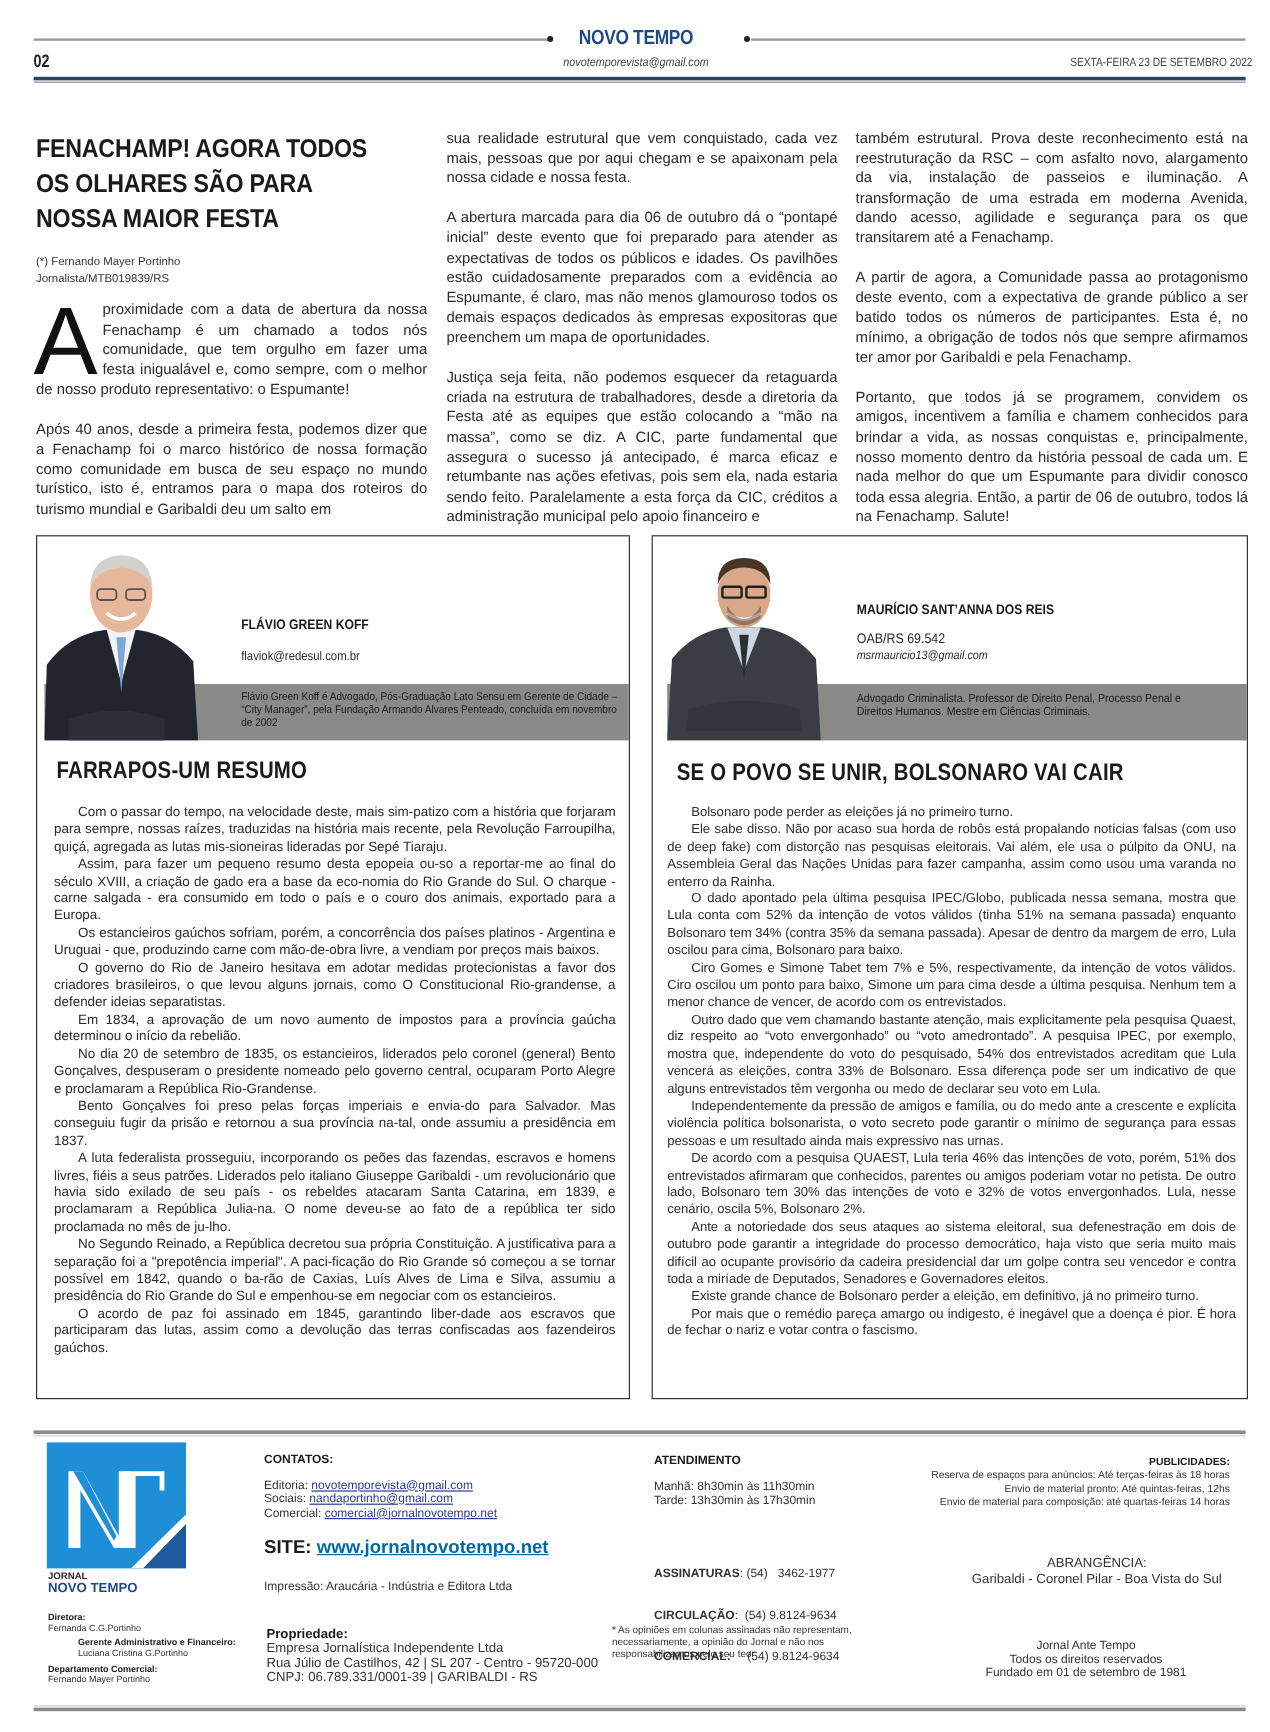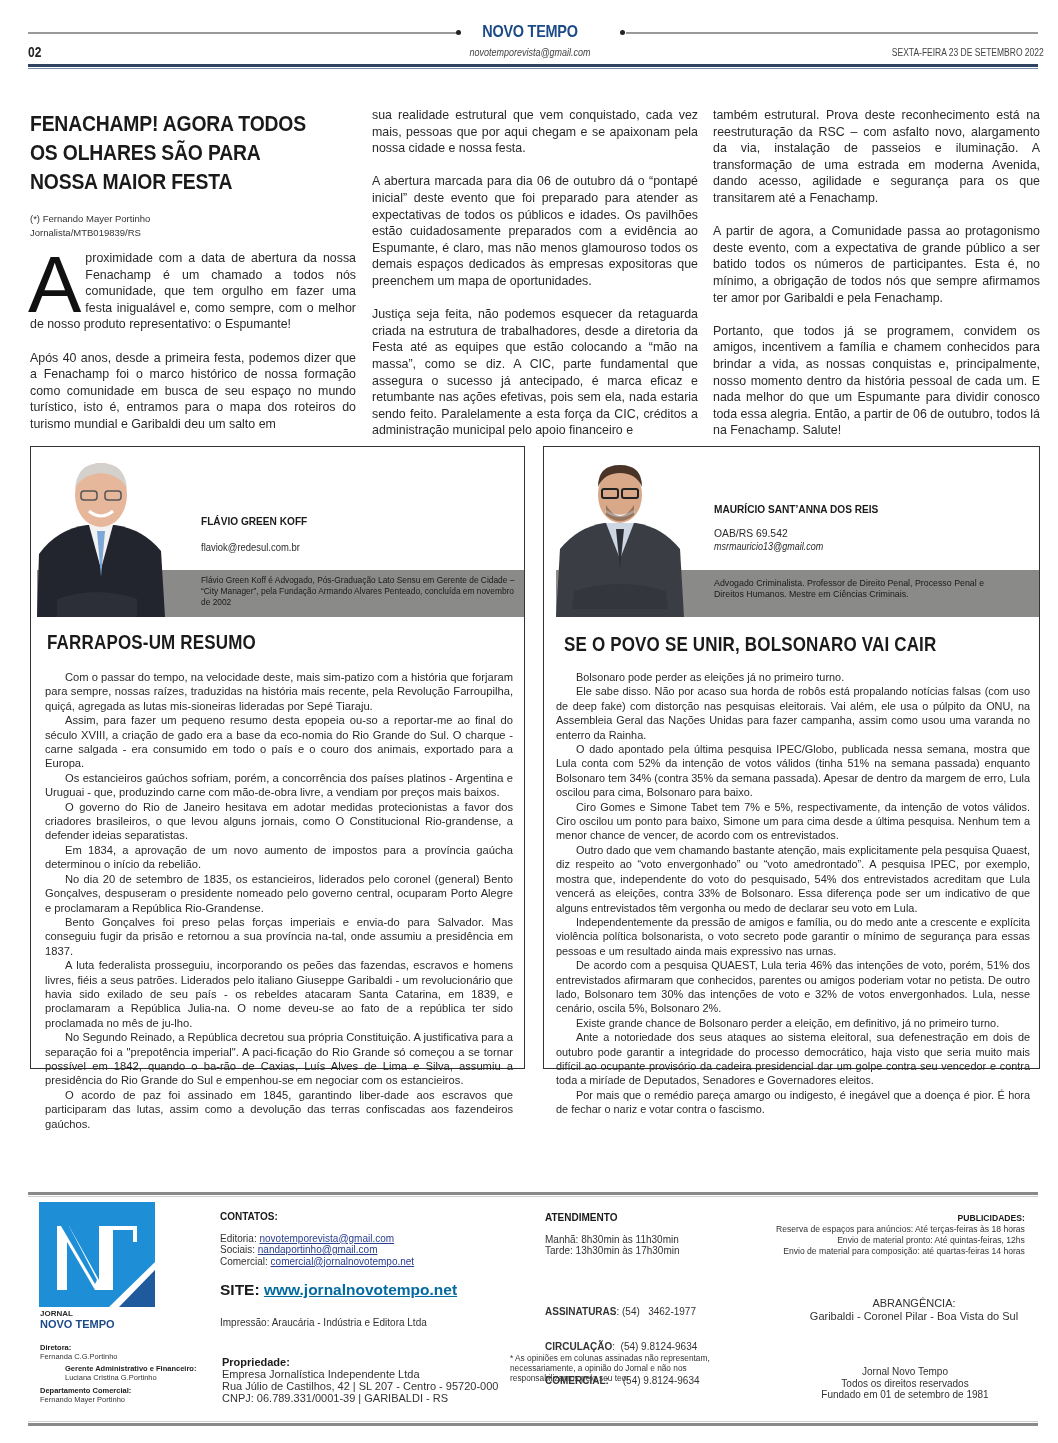--- a/index.html
+++ b/index.html
@@ -19,21 +19,21 @@
   .main-title { position: absolute; left: 30px; top: 110px; width: 320px; font-size: 21.5px; font-weight: bold; line-height: 29px; color: #1a1a1a; letter-spacing: -0.2px; transform: scaleX(0.9); transform-origin: left; }
   .byline { position: absolute; left: 30px; top: 212px; font-size: 9.5px; line-height: 14px; color: #333; }
   .col { position: absolute; top: 107px; font-size: 12.4px; line-height: 16.6px; text-align: justify; color: #2a2a2a; }
   .col p { margin-bottom: 16.6px; }
   .col1 { left: 30px; width: 326px; top: 250px; }
   .dropcap { float: left; font-size: 80px; line-height: 62px; font-weight: normal; margin: 4px 4px 0 -2px; color: #111; font-family: "Liberation Sans", sans-serif; }
   .col2 { left: 372px; width: 326px; }
   .col3 { left: 713px; width: 327px; }
 
   
-  .box { position: absolute; top: 446px; height: 623px; border: 1.5px solid #333; }
+  .box { position: absolute; top: 446px; height: 720px; border: 1.5px solid #333; }
   .box-left { left: 30px; width: 495px; }
   .box-right { left: 543px; width: 497px; }
   .bio-band { position: absolute; top: 123px; height: 47px; background: #8a8a88; }
   .box-left .bio-band { left: 6px; right: 0; }
   .box-right .bio-band { left: 12px; right: 0; }
   .photo { position: absolute; top: 12px; width: 128px; height: 158px; }
   .box-left .photo { left: 6px; }
   .box-right .photo { left: 12px; }
   .author-name { position: absolute; font-size: 11.5px; font-weight: bold; color: #1a1a1a; transform: scaleX(0.88); transform-origin: left; }
   .author-meta { position: absolute; font-size: 10.5px; color: #2a2a2a; transform: scaleX(0.9); transform-origin: left; }
@@ -147,22 +147,22 @@
   <div class="author-bio" style="left:170px;top:130px;width:320px;font-size:9.8px;">Advogado Criminalista. Professor de Direito Penal, Processo Penal e Direitos Humanos. Mestre em Ciências Criminais.</div>
   <h2 class="col-title" style="left:20px;top:186px;">SE O POVO SE UNIR, BOLSONARO VAI CAIR</h2>
   <div class="col-body" style="left:12px;top:223px;width:474px;font-size:10.9px;">
     <p>Bolsonaro pode perder as eleições já no primeiro turno.</p>
     <p>Ele sabe disso. Não por acaso sua horda de robôs está propalando notícias falsas (com uso de deep fake) com distorção nas pesquisas eleitorais. Vai além, ele usa o púlpito da ONU, na Assembleia Geral das Nações Unidas para fazer campanha, assim como usou uma varanda no enterro da Rainha.</p>
     <p>O dado apontado pela última pesquisa IPEC/Globo, publicada nessa semana, mostra que Lula conta com 52% da intenção de votos válidos (tinha 51% na semana passada) enquanto Bolsonaro tem 34% (contra 35% da semana passada). Apesar de dentro da margem de erro, Lula oscilou para cima, Bolsonaro para baixo.</p>
     <p>Ciro Gomes e Simone Tabet tem 7% e 5%, respectivamente, da intenção de votos válidos. Ciro oscilou um ponto para baixo, Simone um para cima desde a última pesquisa. Nenhum tem a menor chance de vencer, de acordo com os entrevistados.</p>
     <p>Outro dado que vem chamando bastante atenção, mais explicitamente pela pesquisa Quaest, diz respeito ao “voto envergonhado” ou “voto amedrontado”. A pesquisa IPEC, por exemplo, mostra que, independente do voto do pesquisado, 54% dos entrevistados acreditam que Lula vencerá as eleições, contra 33% de Bolsonaro. Essa diferença pode ser um indicativo de que alguns entrevistados têm vergonha ou medo de declarar seu voto em Lula.</p>
     <p>Independentemente da pressão de amigos e família, ou do medo ante a crescente e explícita violência política bolsonarista, o voto secreto pode garantir o mínimo de segurança para essas pessoas e um resultado ainda mais expressivo nas urnas.</p>
     <p>De acordo com a pesquisa QUAEST, Lula teria 46% das intenções de voto, porém, 51% dos entrevistados afirmaram que conhecidos, parentes ou amigos poderiam votar no petista. De outro lado, Bolsonaro tem 30% das intenções de voto e 32% de votos envergonhados. Lula, nesse cenário, oscila 5%, Bolsonaro 2%.</p>
+    <p>Ante a notoriedade dos seus ataques ao sistema eleitoral, sua defenestração em dois de outubro pode garantir a integridade do processo democrático, haja visto que seria muito mais difícil ao ocupante provisório da cadeira presidencial dar um golpe contra seu vencedor e contra toda a miríade de Deputados, Senadores e Governadores eleitos.</p>
     <p>Existe grande chance de Bolsonaro perder a eleição, em definitivo, já no primeiro turno.</p>
-    <p>Ante a notoriedade dos seus ataques ao sistema eleitoral, sua defenestração em dois de outubro pode garantir a integridade do processo democrático, haja visto que seria muito mais difícil ao ocupante provisório da cadeira presidencial dar um golpe contra seu vencedor e contra toda a miríade de Deputados, Senadores e Governadores eleitos.</p>
     <p>Por mais que o remédio pareça amargo ou indigesto, é inegável que a doença é pior. É hora de fechar o nariz e votar contra o fascismo.</p>
   </div>
 </section>
 
 <footer>
   <div class="ftr-rule1"></div>
   <div class="ftr-rule2"></div>
 
   <div class="logo-box">
     <svg width="116" height="105" viewBox="0 0 116 105">
@@ -220,20 +220,20 @@
     <div class="f-head">PUBLICIDADES:</div>
     <div>Reserva de espaços para anúncios: Até terças-feiras às 18 horas</div>
     <div>Envio de material pronto: Até quintas-feiras, 12hs</div>
     <div>Envio de material para composição: até quartas-feiras 14 horas</div>
   </div>
   <div class="f-txt" style="left:770px;top:1297px;width:288px;text-align:center;font-size:11px;line-height:13px;">
     <div>ABRANGÊNCIA:</div>
     <div>Garibaldi - Coronel Pilar - Boa Vista do Sul</div>
   </div>
   <div class="f-txt" style="left:780px;top:1366px;width:250px;text-align:center;font-size:10px;line-height:11.5px;">
-    <div>Jornal Novo Tempo</div>
+    <div>Jornal Ante Tempo</div>
     <div>Todos os direitos reservados</div>
     <div>Fundado em 01 de setembro de 1981</div>
   </div>
 
   <div class="ftr-rule3"></div>
   <div class="ftr-rule4"></div>
 </footer>
 
 </body></html>

